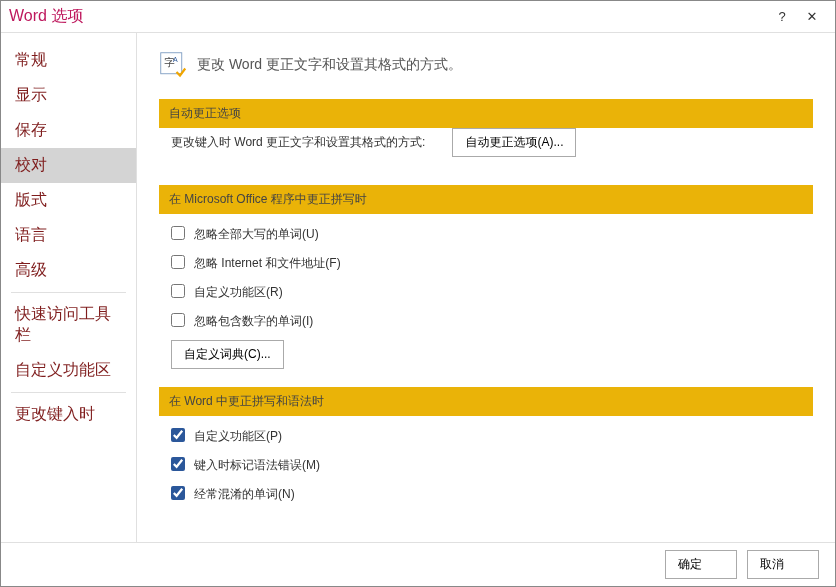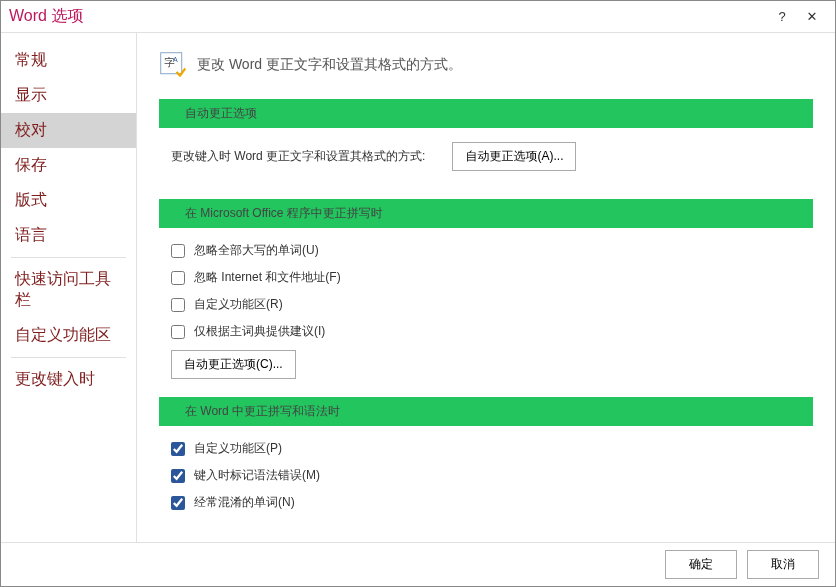--- a/index.html
+++ b/index.html
@@ -14,56 +14,57 @@
 .sidebar { width: 136px; border-right: 1px solid #e0e0e0; padding-top: 10px; overflow-y: auto; }
 .sidebar .item { padding: 7px 14px; font-size: 16px; color: #7f1d1d; cursor: pointer; }
 .sidebar .item.selected { background: #d4d4d4; }
 .sidebar .sep { height: 1px; background: #e0e0e0; margin: 4px 10px; }
 
 .content { flex: 1; padding: 18px 22px 10px 22px; overflow-y: auto; font-size: 12px; color: #333; }
 .header-row { display: flex; align-items: center; margin-bottom: 20px; }
 .header-icon { width: 28px; height: 28px; margin-right: 10px; }
 .header-text { font-size: 14px; color: #555; }
 
-.section-title { background: #22c55e; color: #444; font-size: 12px; padding: 6px 26px; margin-bottom: 14px; }
+.section-title { background: #eab308; color: #444; font-size: 12px; padding: 6px 10px; }
 .section-body { padding: 0 12px 18px 12px; }
 .row { display: flex; align-items: center; margin-bottom: 10px; }
 .row-text { margin-right: 27px; }
 
 .btn { background: #fff; border: 1px solid #aaa; padding: 5px 12px; font-size: 12px; cursor: pointer; }
 
-.checkbox-row { display: flex; align-items: center; margin-bottom: 10px; }
+.checkbox-row { display: flex; align-items: flex-start; margin-bottom: 10px; margin-top: 12px; }
 .checkbox-row input[type=checkbox] { width: 14px; height: 14px; margin-right: 9px; accent-color: #2b579a; }
 .checkbox-row label { cursor: pointer; }
 
 .footer { height: 44px; border-top: 1px solid #e0e0e0; display: flex; align-items: center; justify-content: flex-end; padding: 0 16px; gap: 10px; }
-.footer .btn { min-width: 72px; text-align: center; font-family: Liberation Mono, monospace; }
+.footer .btn { min-width: 72px; text-align: left; font-family: Liberation Mono, monospace; }
 
 ::-webkit-scrollbar { width: 12px; }
 ::-webkit-scrollbar-track { background: #f0f0f0; }
 ::-webkit-scrollbar-thumb { background: #c0c0c0; }
 </style>
 </head>
 <body>
 
 <div class="titlebar">
   <span class="title">Word 选项</span>
   <div class="tb-btn">?</div>
   <div class="tb-btn close">✕</div>
 </div>
 
 <div class="body">
 
   <div class="sidebar">
     <div class="item">常规</div>
     <div class="item">显示</div>
+    <div class="item">保存</div>
     <div class="item selected">校对</div>
-    <div class="item">保存</div>
     <div class="item">版式</div>
     <div class="item">语言</div>
+    <div class="item">高级</div>
     <div class="sep"></div>
     <div class="item">快速访问工具栏</div>
     <div class="item">自定义功能区</div>
     <div class="sep"></div>
     <div class="item">更改键入时</div>
   </div>
 
   <div class="content">
 
     <div class="header-row">
@@ -97,25 +98,25 @@
       <div class="checkbox-row">
           <input type="checkbox" style="">
           <label>忽略 Internet 和文件地址(F)</label>
         </div>
       <div class="checkbox-row">
           <input type="checkbox" style="">
           <label>自定义功能区(R)</label>
         </div>
       <div class="checkbox-row">
           <input type="checkbox" style="">
-          <label>仅根据主词典提供建议(I)</label>
+          <label>忽略包含数字的单词(I)</label>
         </div>
       <div style="margin-top:6px;">
         <button class="btn">
-          <span>自动更正选项(C)...</span>
+          <span>自定义词典(C)...</span>
         </button>
       </div>
     </div>
 
     <div class="section-title">在 Word 中更正拼写和语法时</div>
     <div class="section-body">
       <div class="checkbox-row">
           <input type="checkbox" checked="" style="">
           <label>自定义功能区(P)</label>
         </div>

